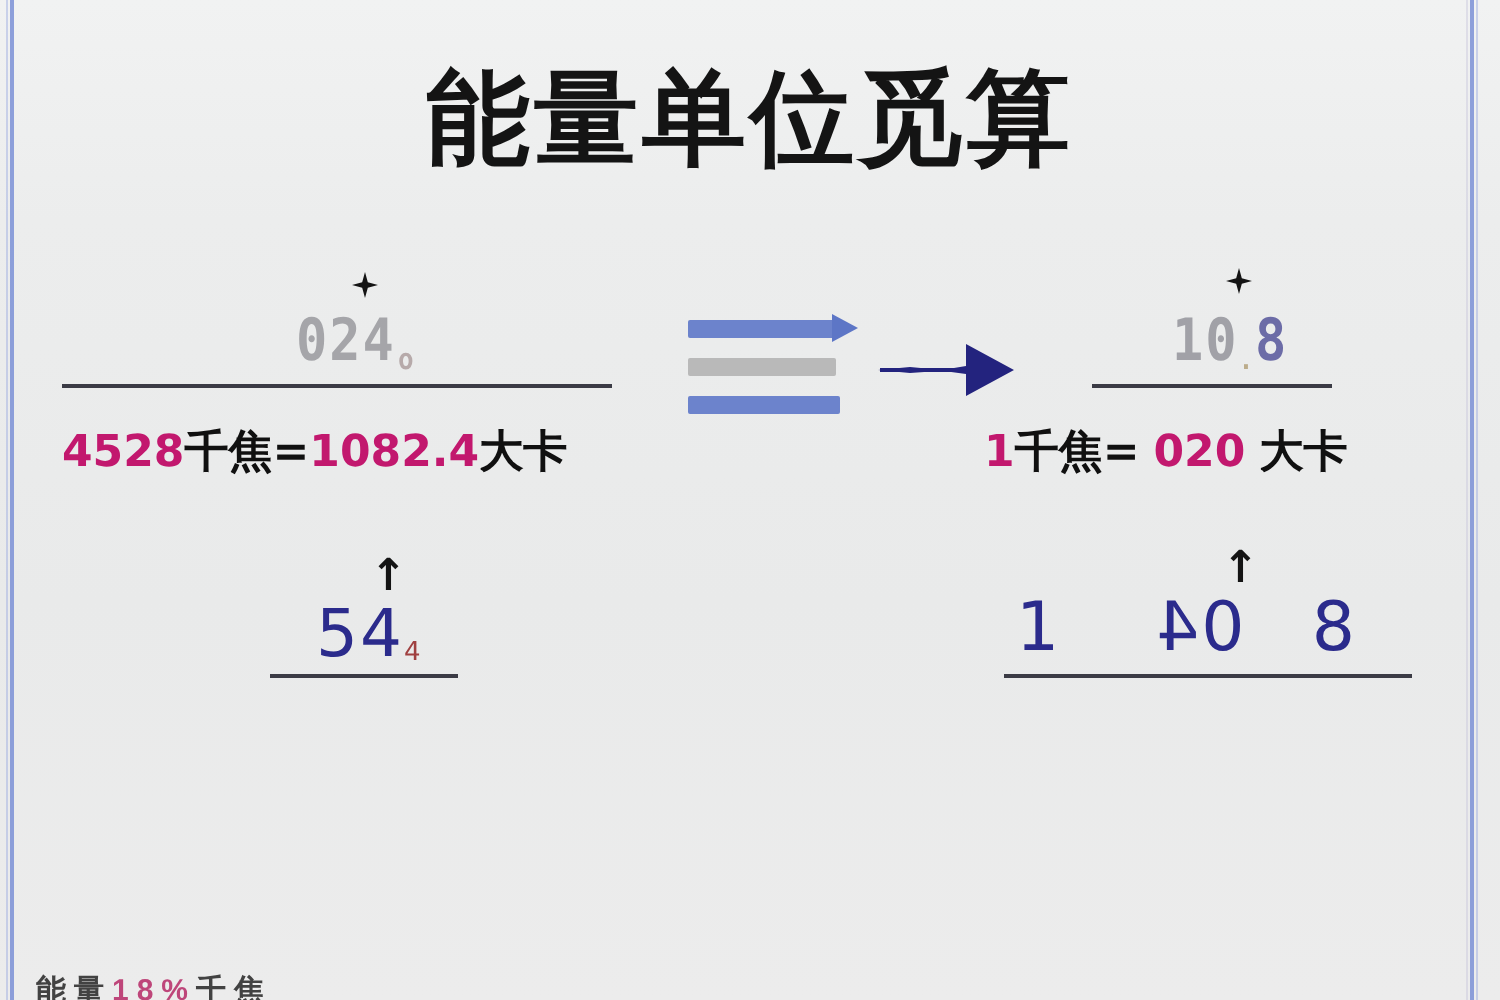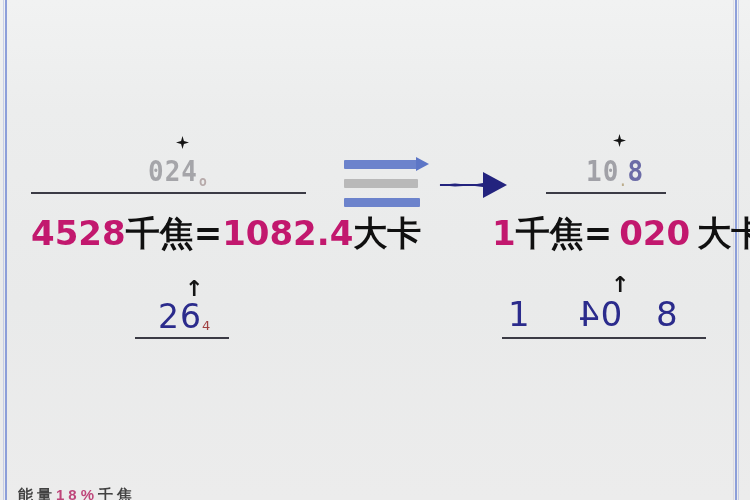--- a/index.html
+++ b/index.html
@@ -115,21 +115,21 @@
   .sparkle svg { display: block; width: 13px; height: 13px; }
   .sparkle.s-left  { left: 176px; top: 136px; }
   .sparkle.s-right { left: 613px; top: 134px; }
 
   
   .eq {
     position: absolute;
     white-space: nowrap;
     font-family: "DejaVu Sans", "Liberation Sans", sans-serif;
     font-weight: 700;
-    font-size: 34px;
+    font-size: 22px;
     line-height: 1;
     color: #101010;
   }
   .eq .num { color: #c2186e; }
   .eq .cjk { color: #101010; }
   .eq-left  { left: 31px;  top: 216px; }
   .eq-right { left: 492px; top: 216px; }
   .eq-right .gap { display: inline-block; width: 7px; }
 
   
@@ -202,41 +202,42 @@
 <body>
 
 <div id="slide">
 
   <div class="edge-rail-soft l2"></div>
   <div class="edge-rail left"></div>
   <div class="edge-rail-soft r3"></div>
   <div class="edge-rail right"></div>
   <div class="edge-rail-soft r2"></div>
 
+  <div class="title">能量单位觅算</div>
 
   <div class="sparkle s-left">
     <svg viewBox="0 0 24 24" aria-hidden="true">
       <path d="M12 0 L14.6 9.4 L24 12 L14.6 14.6 L12 24 L9.4 14.6 L0 12 L9.4 9.4 Z" fill="#141414"></path>
     </svg>
   </div>
 
   <div class="ghost g-left">
     <span>024</span><span class="tail">o</span>
   </div>
 
   <div class="faint-line" style="left:31px; top:192px; width:275px;"></div>
 
   <div class="eq eq-left">
     <span class="num">4528</span><span class="cjk">千焦</span><span class="cjk">=</span><span class="num">1082.4</span><span class="cjk">大卡</span>
   </div>
 
   <div class="caret c-left">↑</div>
 
   <div class="low low-left">
-    <span>26</span><span class="sub">4</span>
+    <span>54</span><span class="sub">4</span>
   </div>
 
   <div class="faint-line" style="left:135px; top:337px; width:94px;"></div>
 
   <div class="bars">
     <div class="bar b1"></div>
     <div class="bar-head"></div>
     <div class="bar b2"></div>
     <div class="bar b3"></div>
   </div>

